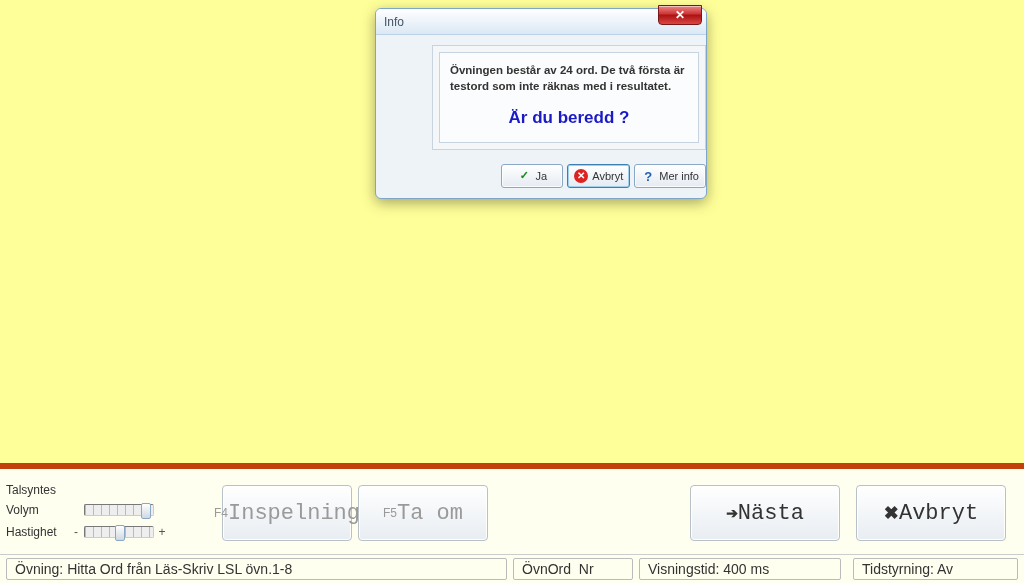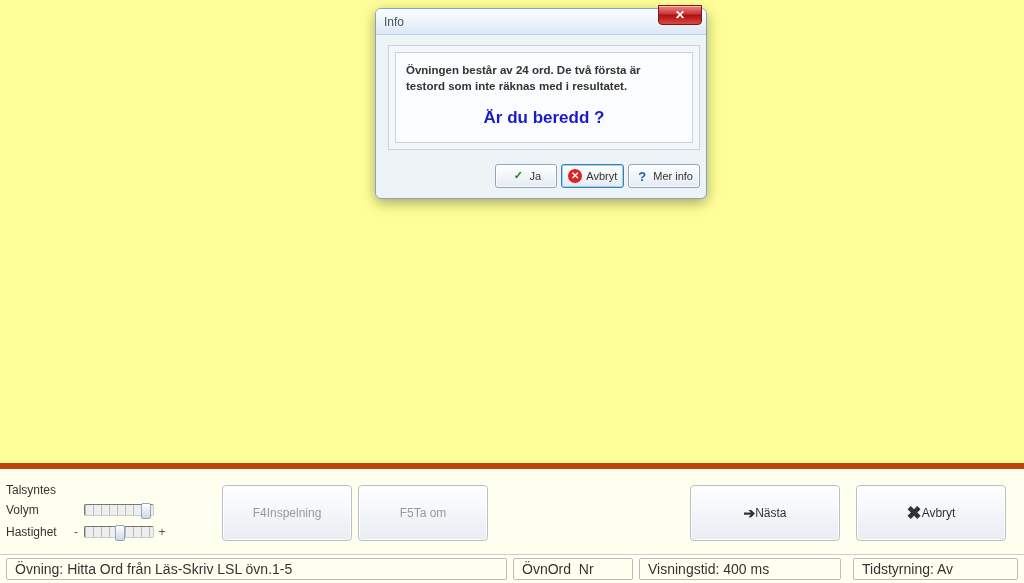--- a/index.html
+++ b/index.html
@@ -46,21 +46,22 @@
     background: linear-gradient(to bottom, #e88, #c33 45%, #a11 50%, #d44);
     border: 1px solid #7a1818;
     border-radius: 0 0 4px 4px;
     color: #fff;
     display: flex; align-items: center; justify-content: center;
     font-weight: bold; font-size: 12px;
     box-shadow: inset 0 1px 0 rgba(255,255,255,0.5);
     cursor: pointer;
   }
   .dialog-body {
-    padding: 10px 6px 10px 12px;
+    padding: 10px 0 10px 12px;
+    margin-left: 44px;
   }
   .dialog-panel {
     background: #f4f6f8;
     border: 1px solid #c6d4e1;
     padding: 6px;
   }
   .dialog-panel-inner {
     border: 1px solid #c6d4e1;
     background: #fbfcfd;
     padding: 10px 10px 14px 10px;
@@ -166,21 +167,21 @@
     display: flex;
     flex-direction: row;
     align-items: center;
     justify-content: center;
     gap: 0;
     font-family: Verdana, sans-serif;
     cursor: pointer;
     box-shadow: inset 0 0 0 1px rgba(255,255,255,0.9);
   }
   .big-btn .key { font-size: 12px; color: #999; }
-  .big-btn .lbl { font-size: 12px; color: #9a9a9a; }
+  .big-btn .lbl { font-size: 22px; color: #9a9a9a; font-family: Liberation Mono, monospace; }
   .big-btn.disabled { cursor: default; }
   .big-btn.active .lbl { color: #333; }
   .big-btn.active .icon-line { color: #333; }
   .btn-insp { left: 222px; width: 130px; }
   .btn-taom { left: 358px; width: 130px; }
   .btn-nasta { left: 690px; width: 150px; }
   .btn-avbryt { left: 856px; width: 150px; }
   .btn-nasta .icon-line, .btn-avbryt .icon-line {
     font-size: 14px; font-weight: bold; line-height: 1;
   }
@@ -289,20 +290,20 @@
   </div>
 
   <div class="big-btn btn-avbryt active">
     <span class="icon-line">✖</span>
     <span class="lbl">Avbryt</span>
   </div>
 
 </div>
 
 <div class="status-bar">
-  <div class="status-cell sc-ovning">Övning: Hitta Ord från Läs-Skriv LSL övn.1-5</div>
+  <div class="status-cell sc-ovning">Övning: Hitta Ord från Läs-Skriv LSL övn.1-8</div>
   <div class="status-cell sc-ovnord">
     <span>ÖvnOrd</span>&nbsp;&nbsp;
     <span>Nr</span>
   </div>
   <div class="status-cell sc-visn">Visningstid: 400 ms</div>
   <div class="status-cell sc-tids">Tidstyrning: Av</div>
 </div>
 
 </body></html>

